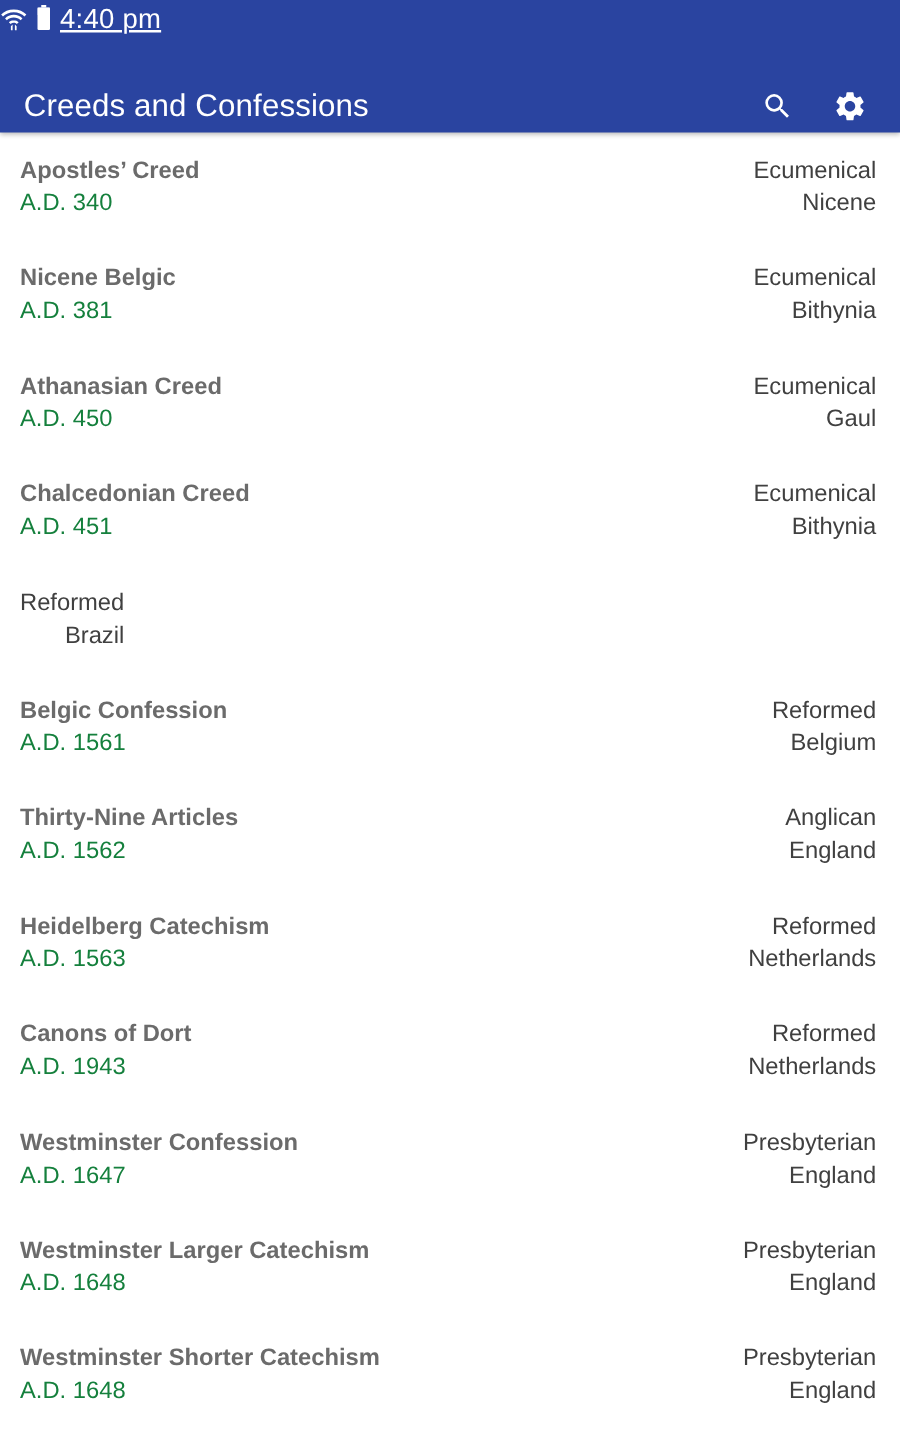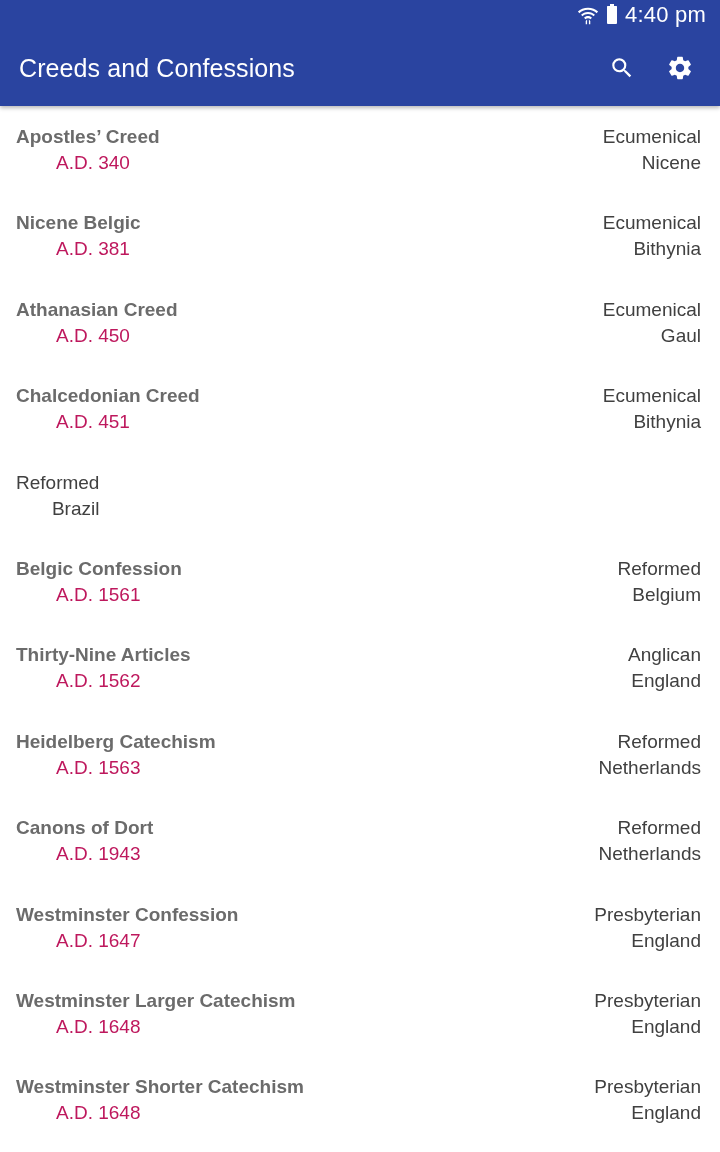--- a/index.html
+++ b/index.html
@@ -9,37 +9,37 @@
       font-family: "Liberation Sans", "DejaVu Sans", sans-serif;
     }
     .appbar {
       position: absolute; top: 0; left: 0; width: 720px; height: 106px;
       background: #2a44a0;
       box-shadow: 0 2px 4px rgba(0,0,0,0.28);
       z-index: 2;
     }
     .statusbar {
       position: absolute; top: 0; left: 0; width: 720px; height: 30px;
-      display: flex; align-items: center; justify-content: flex-end;
-      padding-right: 14px; color: #ffffff;
+      display: flex; align-items: center; justify-content: flex-start;
+      padding-right: 14px; color: #ffffff; text-decoration: underline;
     }
     .statusbar .wifi { width: 22px; height: 22px; margin-right: 8px; }
     .statusbar .battery {
       width: 10px; height: 18px; margin-right: 8px; position: relative;
       background: #ffffff; border-radius: 1px;
     }
     .statusbar .battery::before {
       content: ""; position: absolute; top: -2px; left: 3px; width: 4px; height: 2px; background: #ffffff;
     }
     .statusbar .battery::after {
       content: ""; position: absolute; top: 0; left: 0; width: 10px; height: 6px; background: rgba(255,255,255,0.55);
     }
     .statusbar .time { font-size: 22px; letter-spacing: 0.2px; }
     .toolbar {
-      position: absolute; top: 30px; left: 0; width: 720px; height: 76px;
+      position: absolute; top: 47px; left: 0; width: 720px; height: 76px;
       display: flex; align-items: center;
     }
     .toolbar .title {
       margin-left: 19px; color: #ffffff; font-size: 25px; font-weight: 500;
       letter-spacing: 0.1px;
     }
     .toolbar .actions { margin-left: auto; display: flex; align-items: center; }
     .toolbar .icon-btn {
       width: 56px; height: 56px; display: flex; align-items: center; justify-content: center;
       cursor: pointer;
@@ -54,21 +54,21 @@
     .row {
       height: 86.4px; display: flex; justify-content: space-between;
       padding: 18px 19px 0 16px; cursor: pointer;
     }
     .row .left, .row .right { display: flex; flex-direction: column; }
     .row .right { align-items: flex-end; }
     .row .name {
       font-size: 19px; font-weight: bold; color: #6b6b6b; line-height: 26px;
     }
     .row .date {
-      font-size: 19px; color: #be185d; line-height: 26px; margin-left: 40px;
+      font-size: 19px; color: #15803d; line-height: 26px;
     }
     .row .tradition, .row .region {
       font-size: 19px; color: #404040; line-height: 26px;
     }
   </style>
 </head>
 <body>
 
 <div class="appbar">
   <div class="statusbar">

